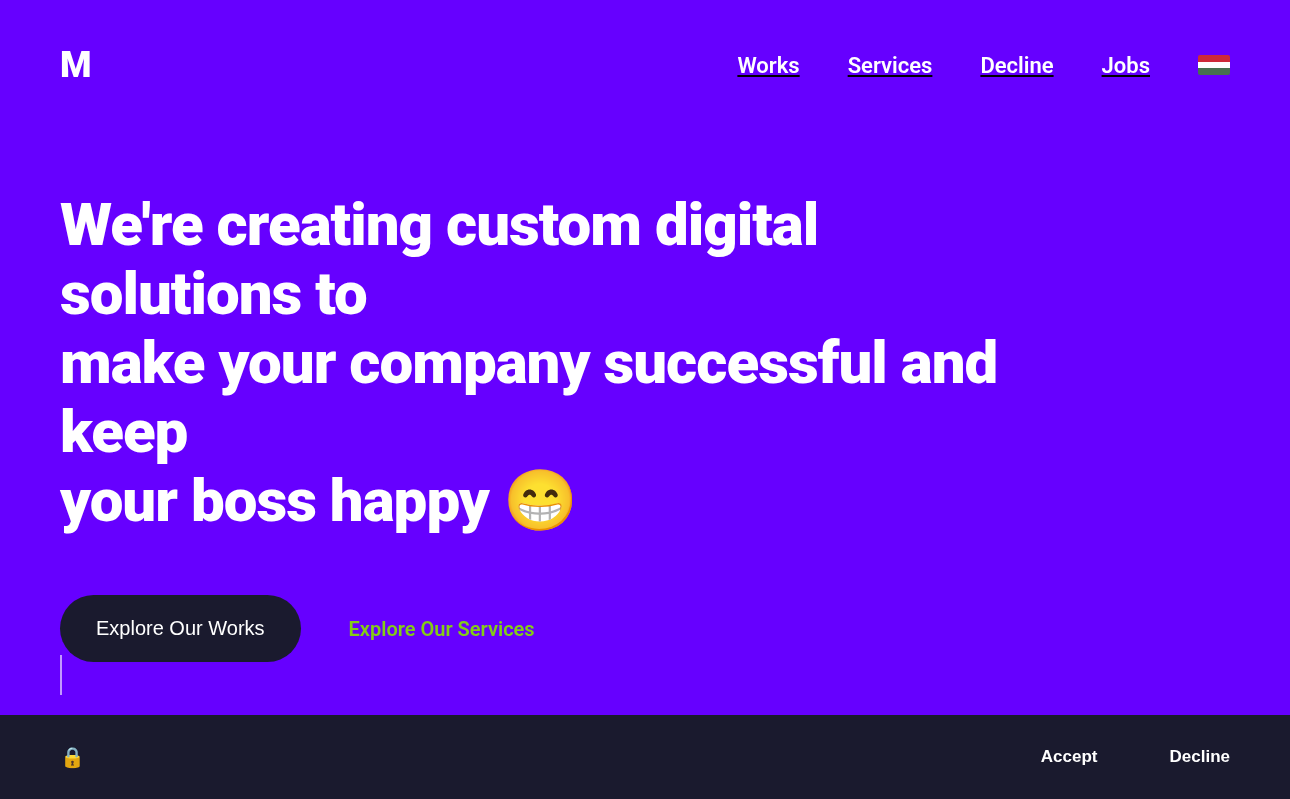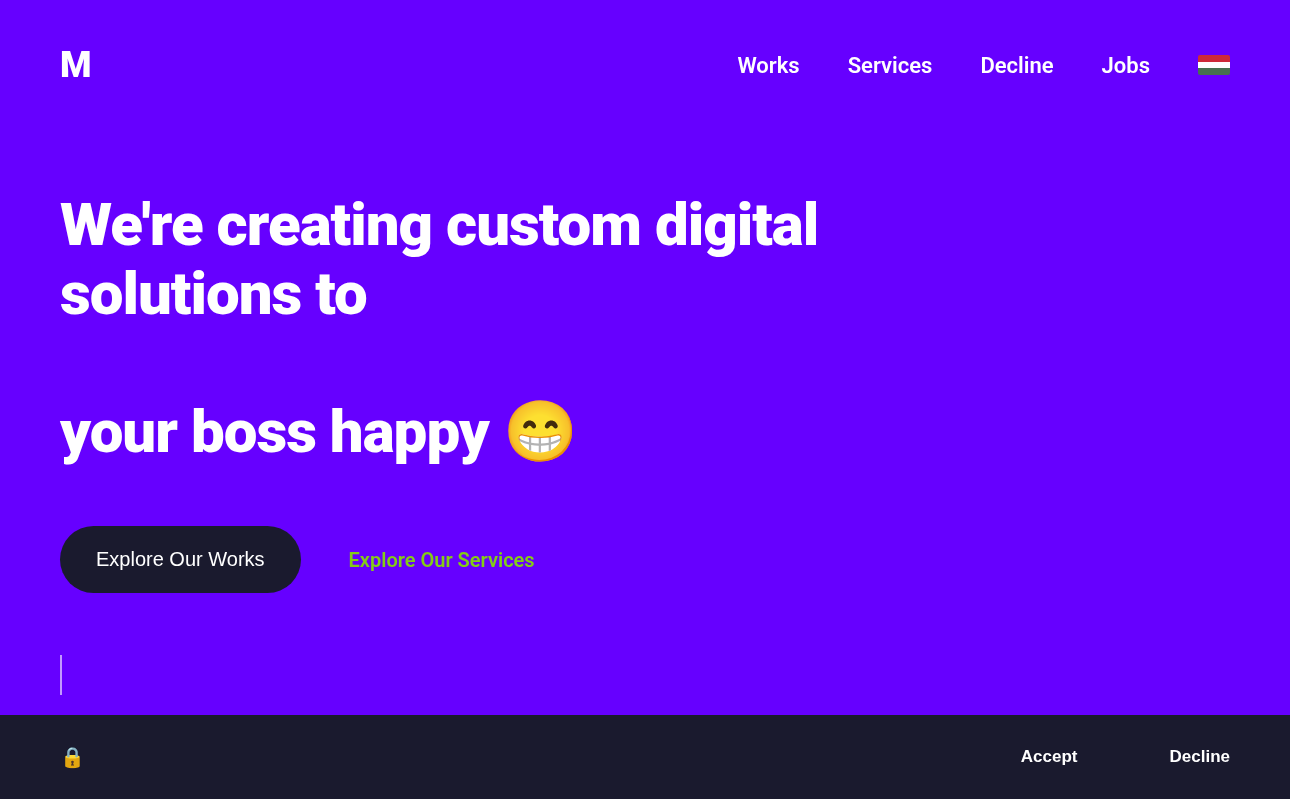--- a/index.html
+++ b/index.html
@@ -39,20 +39,21 @@
       color: #ffffff;
       font-size: 36px;
       font-weight: 900;
       letter-spacing: -1px;
     }
 
     .nav-links {
       display: flex;
       align-items: center;
       gap: 48px;
+      text-decoration: underline;
     }
 
     .nav-link {
       color: #ffffff;
       font-size: 22px;
       font-weight: 600;
       text-decoration: none;
       cursor: pointer;
     }
 
@@ -168,21 +169,21 @@
       font-weight: 400;
     }
 
     .cookie-text strong {
       font-weight: 800;
     }
 
     .cookie-buttons {
       display: flex;
       align-items: center;
-      gap: 60px;
+      gap: 40px;
     }
 
     .cookie-accept {
       color: #ffffff;
       font-size: 17px;
       font-weight: 700;
       cursor: pointer;
       background: none;
       border: none;
     }
@@ -213,21 +214,21 @@
         <div class="flag-red"></div>
         <div class="flag-white"></div>
         <div class="flag-green"></div>
       </div>
     </div>
   </nav>
 
   <div class="hero-content">
     <h1 class="hero-heading">
       <span>We're creating custom digital solutions to</span><br>
-      <br>
+      <span>make your company successful and keep</span><br>
       <span>your boss happy</span>
       <span class="emoji">😁</span>
     </h1>
     <div class="hero-buttons">
       <button class="btn-primary">Explore Our Works</button>
       <a class="btn-secondary">Explore Our Services</a>
     </div>
   </div>
 
   <div class="scroll-indicator"></div>

